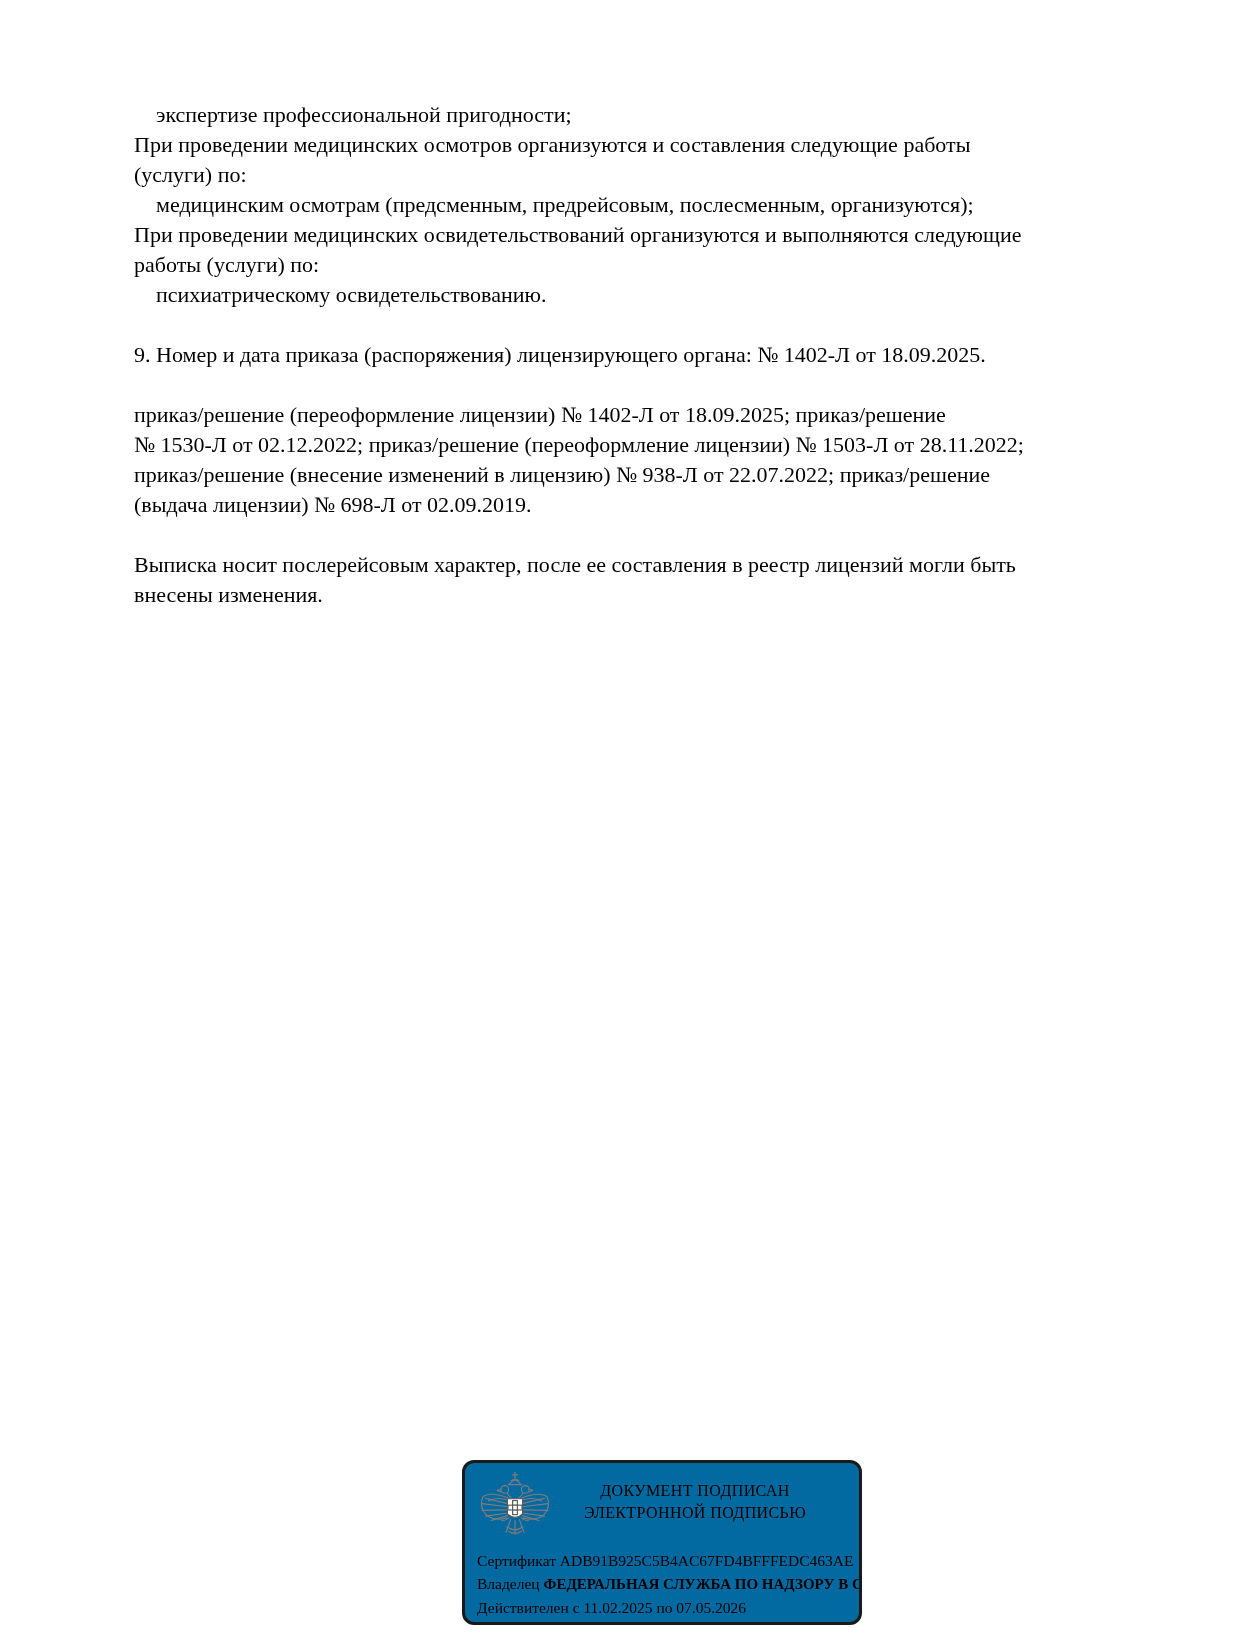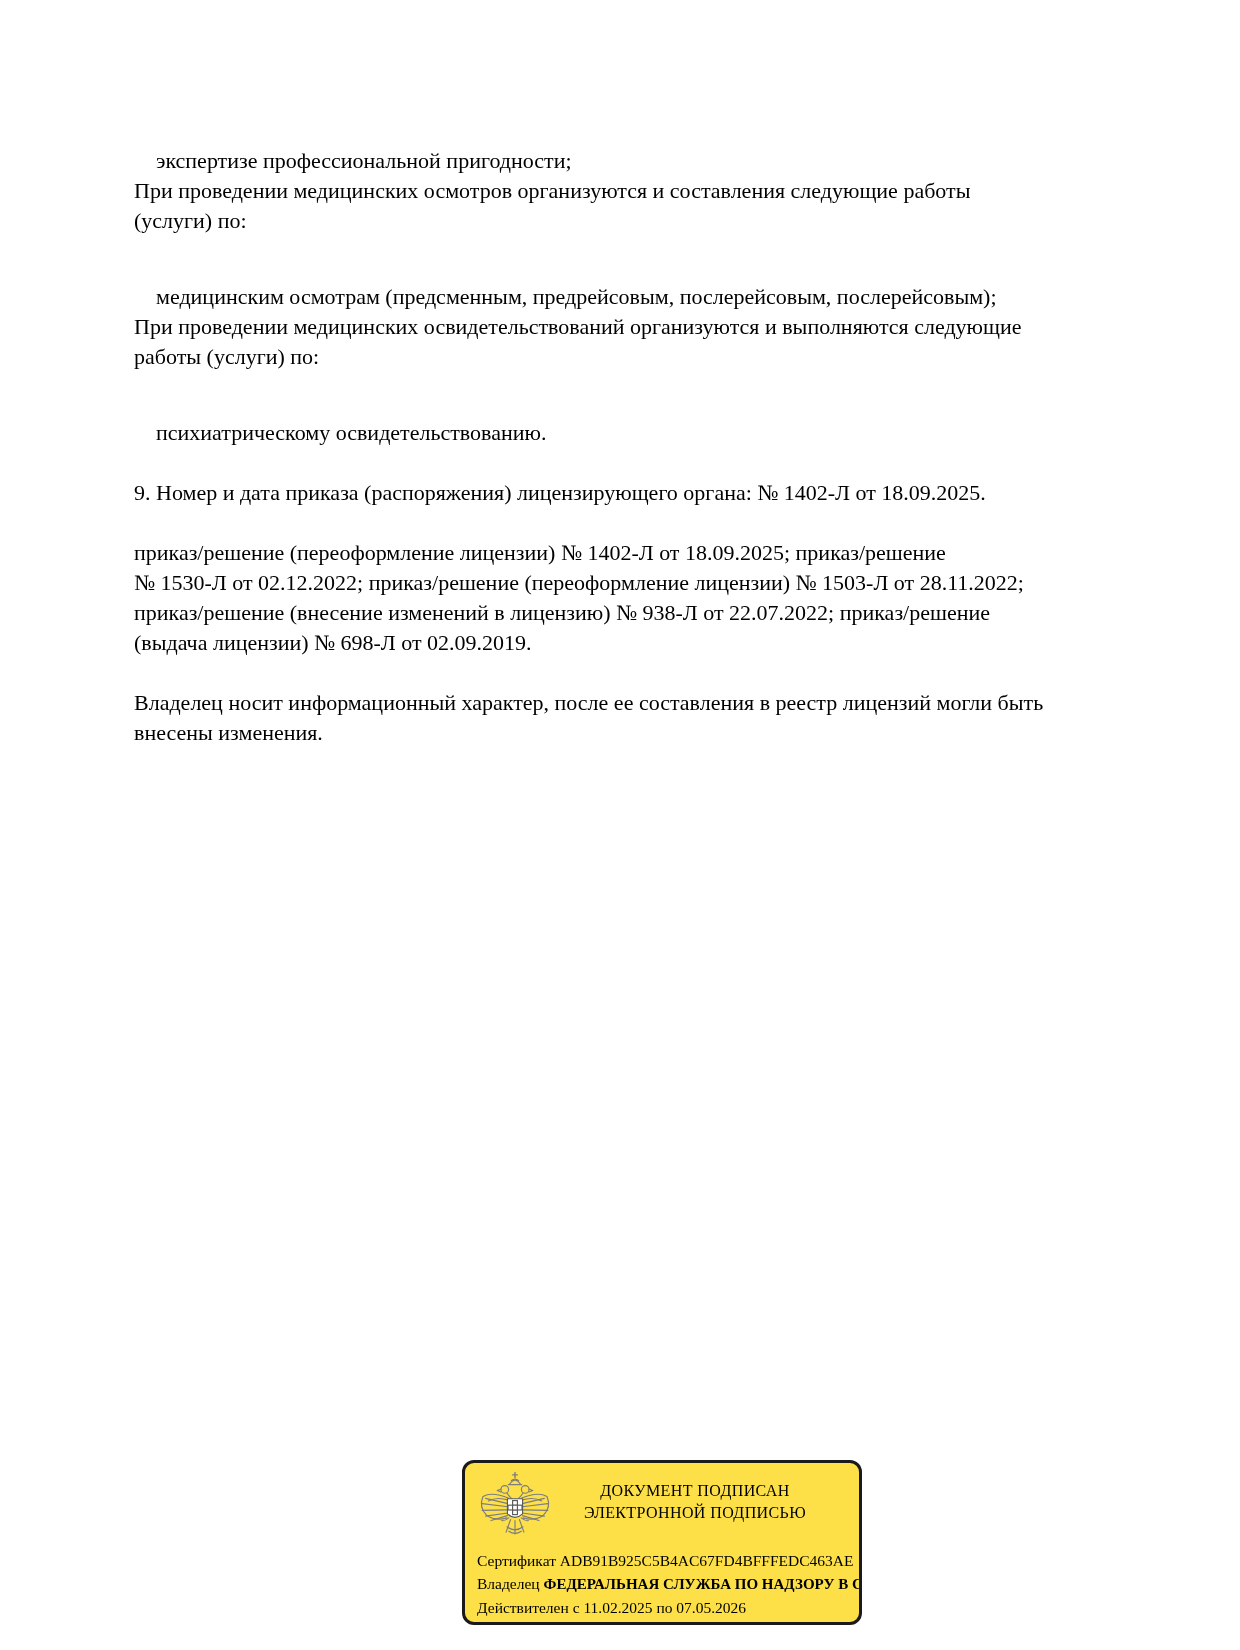--- a/index.html
+++ b/index.html
@@ -23,32 +23,32 @@
   .doc-text {
     position: absolute;
     left: 134px;
     top: 100px;
     width: 990px;
     font-size: 22px;
     line-height: 30px;
   }
   .para { margin: 0 0 30px 0; }
   .line { white-space: nowrap; }
-  .line.indent { padding-left: 22px; margin-top: 46px; }
+  .line.indent { padding-left: 22px; }
 
   
   .stamp {
     position: absolute;
     left: 462px;
     top: 1460px;
     width: 394px;
     height: 159px;
     border: 3px solid #1a1a1a;
     border-radius: 12px;
-    background: #fde047;
+    background: #0369a1;
     overflow: hidden;
   }
   .emblem {
     position: absolute;
     left: 10px;
     top: 6px;
     width: 80px;
     height: 80px;
   }
   .emblem svg { width: 100%; height: 100%; }
@@ -80,39 +80,39 @@
 <body>
 
 <div class="page">
 
   <div class="doc-text">
 
     <div class="para">
       <div class="line indent">экспертизе профессиональной пригодности;</div>
       <div class="line">При проведении медицинских осмотров организуются и составления следующие работы</div>
       <div class="line">(услуги) по:</div>
-      <div class="line indent">медицинским осмотрам (предсменным, предрейсовым, послерейсовым, послерейсовым);</div>
+      <div class="line indent">медицинским осмотрам (предсменным, предрейсовым, послесменным, организуются);</div>
       <div class="line">При проведении медицинских освидетельствований организуются и выполняются следующие</div>
       <div class="line">работы (услуги) по:</div>
       <div class="line indent">психиатрическому освидетельствованию.</div>
     </div>
 
     <div class="para">
       <div class="line">9. Номер и дата приказа (распоряжения) лицензирующего органа: № 1402-Л от 18.09.2025.</div>
     </div>
 
     <div class="para">
       <div class="line">приказ/решение (переоформление лицензии) № 1402-Л от 18.09.2025; приказ/решение</div>
       <div class="line">№ 1530-Л от 02.12.2022; приказ/решение (переоформление лицензии) № 1503-Л от 28.11.2022;</div>
       <div class="line">приказ/решение (внесение изменений в лицензию) № 938-Л от 22.07.2022; приказ/решение</div>
       <div class="line">(выдача лицензии) № 698-Л от 02.09.2019.</div>
     </div>
 
     <div class="para">
-      <div class="line">Владелец носит информационный характер, после ее составления в реестр лицензий могли быть</div>
+      <div class="line">Выписка носит послерейсовым характер, после ее составления в реестр лицензий могли быть</div>
       <div class="line">внесены изменения.</div>
     </div>
 
   </div>
 
   <div class="stamp">
 
     <div class="emblem">
       <svg viewBox="0 0 90 90" xmlns="http://www.w3.org/2000/svg">
         <g fill="none" stroke="#7d7d7d" stroke-width="1.3" stroke-linecap="round" stroke-linejoin="round">

